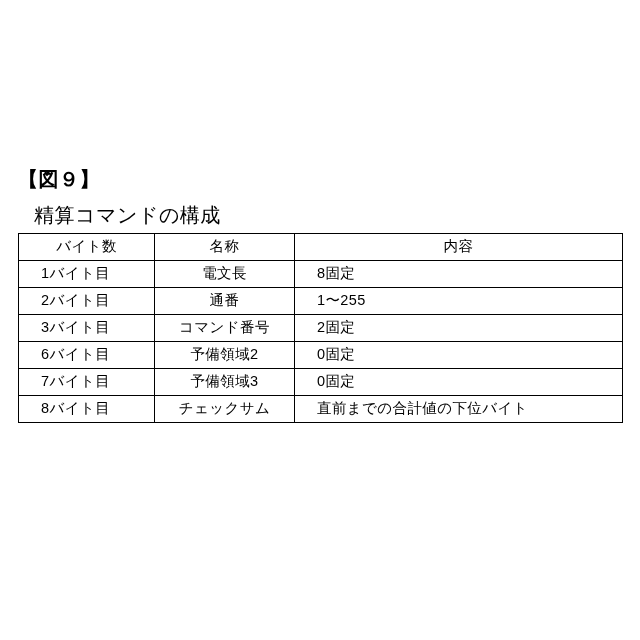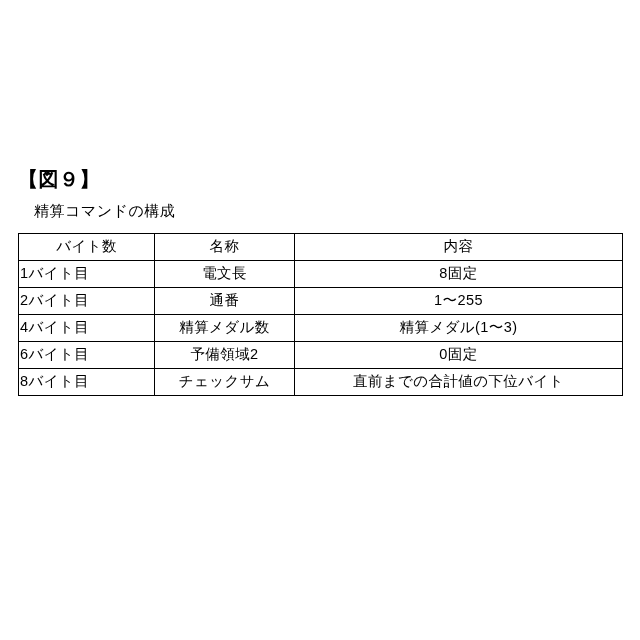--- a/index.html
+++ b/index.html
@@ -26,21 +26,21 @@
     top: 166px;
     font-size: 20px;
     font-weight: bold;
     letter-spacing: 0.5px;
     white-space: nowrap;
   }
   .fig-caption {
     position: absolute;
     left: 34px;
     top: 202px;
-    font-size: 15px;
+    font-size: 20px;
     letter-spacing: 0.5px;
     white-space: nowrap;
   }
   .table-wrap {
     position: absolute;
     left: 18px;
     top: 233px;
     width: 604px;
   }
   table.struct {
@@ -48,34 +48,34 @@
     table-layout: fixed;
     width: 604px;
     background: #ffffff;
   }
   table.struct th,
   table.struct td {
     border: 1.5px solid #000000;
     height: 26px;
     font-size: 14.5px;
     font-weight: normal;
-    padding: 0 1px;
+    padding: 0 22px;
     line-height: 1.1;
     letter-spacing: 0.4px;
   }
   table.struct th {
     text-align: center;
   }
   .col-bytes { width: 136px; }
   .col-name  { width: 140px; }
   .col-desc  { width: 328px; }
 
   td.c-bytes { text-align: left; }
   td.c-name  { text-align: center; }
-  td.c-desc  { text-align: center; padding-left: 10px; }
+  td.c-desc  { text-align: left; padding-left: 10px; }
 </style>
 </head>
 <body>
 
 <div class="page">
 
   <div class="fig-label">【図９】</div>
 
   <div class="fig-caption">精算コマンドの構成</div>
 
@@ -98,27 +98,32 @@
           <td class="c-bytes">1バイト目</td>
           <td class="c-name">電文長</td>
           <td class="c-desc">8固定</td>
         </tr>
         <tr>
           <td class="c-bytes">2バイト目</td>
           <td class="c-name">通番</td>
           <td class="c-desc">1〜255</td>
         </tr>
         <tr>
-          <td class="c-bytes">4バイト目</td>
-          <td class="c-name">精算メダル数</td>
-          <td class="c-desc">精算メダル(1〜3)</td>
+          <td class="c-bytes">3バイト目</td>
+          <td class="c-name">コマンド番号</td>
+          <td class="c-desc">2固定</td>
         </tr>
         <tr>
           <td class="c-bytes">6バイト目</td>
           <td class="c-name">予備領域2</td>
+          <td class="c-desc">0固定</td>
+        </tr>
+        <tr>
+          <td class="c-bytes">7バイト目</td>
+          <td class="c-name">予備領域3</td>
           <td class="c-desc">0固定</td>
         </tr>
         <tr>
           <td class="c-bytes">8バイト目</td>
           <td class="c-name">チェックサム</td>
           <td class="c-desc">直前までの合計値の下位バイト</td>
         </tr>
       </tbody>
     </table>
   </div>

